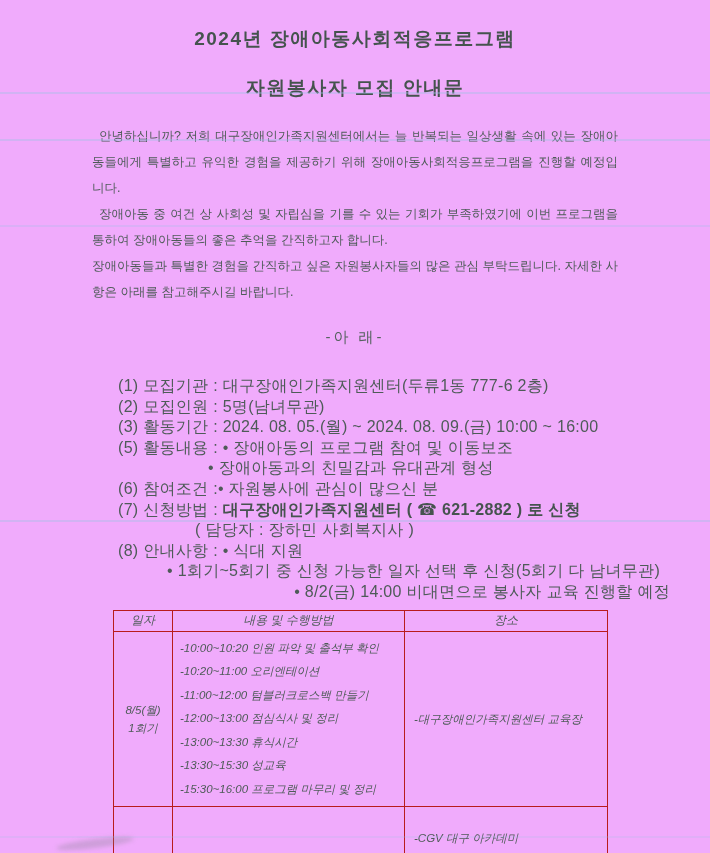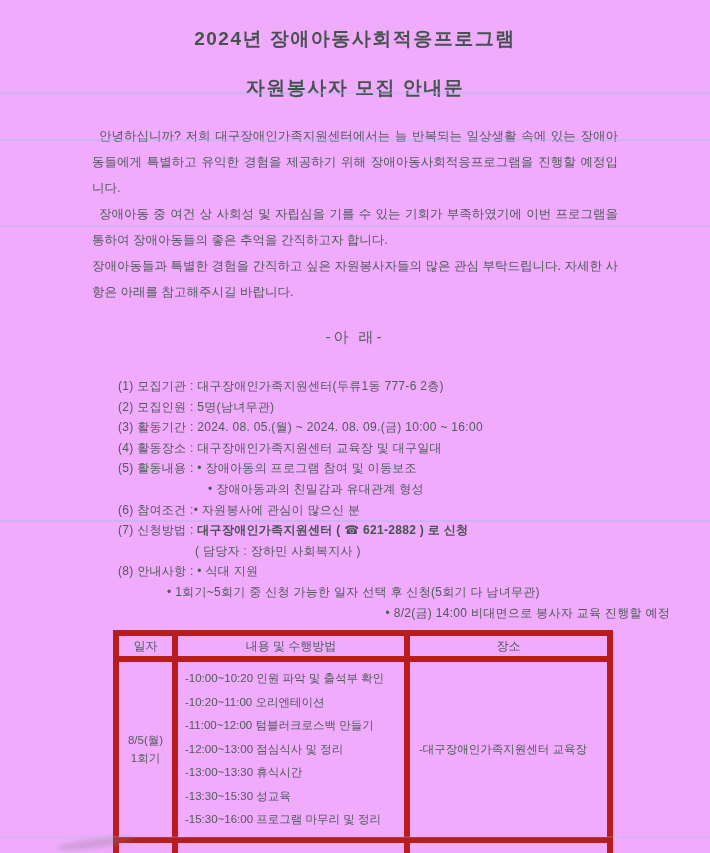--- a/index.html
+++ b/index.html
@@ -23,37 +23,37 @@
   .title.second { margin-top:23px; }
 
   .intro { margin:22px 92px 14px 92px; font-size:12.5px; line-height:26px;
     text-align:justify; word-break:break-all; }
   .intro p { margin:0; }
   .intro p.ind { text-indent:7px; }
 
   .divider { text-align:center; margin-top:23px; font-size:15px;
     letter-spacing:3px; color:#55625f; }
 
-  .items { margin:29px 40px 0 118px; font-size:12px; }
+  .items { margin:29px 40px 0 118px; font-size:16px; }
   .item-line { line-height:20.6px; letter-spacing:0.3px; }
   .item-line .bold { font-weight:bold; color:#46534f; }
 
   table.schedule { margin:7px 0 0 113px; width:494px;
     border-collapse:collapse; font-size:11.5px; color:#4e5b58;
     table-layout:fixed; }
-  .schedule th, .schedule td { border:6px solid #b91c1c; }
+  .schedule th, .schedule td { border:1px solid #b91c1c;font-style:italic; }
   .schedule th { font-weight:normal; height:20px; font-size:12px;
     text-align:center; padding:0; }
   .schedule col.c-date { width:59px; }
   .schedule col.c-content { width:232px; }
   .schedule col.c-place { width:203px; }
   td.cell-date { text-align:center; vertical-align:middle; line-height:18px; }
   td.cell-content { padding:5px 7px; vertical-align:middle; }
   td.cell-content div { line-height:23.5px; text-align:justify; word-break:break-all; }
-  td.cell-place { padding:5px 9px; vertical-align:middle;border-radius:20px; }
+  td.cell-place { padding:18px 9px; vertical-align:middle;border-radius:20px; }
   td.cell-place div { line-height:26px; }
 </style>
 </head>
 <body>
 
 <div class="page">
 
   <div class="scanline" style="top:92px"></div>
   <div class="scanline" style="top:139px"></div>
   <div class="scanline" style="top:225px; opacity:.7"></div>
@@ -69,21 +69,20 @@
     <p class="ind">장애아동  중  여건  상  사회성  및  자립심을  기를  수  있는  기회가  부족하였기에  이번  프로그램을  통하여  장애아동들의  좋은  추억을  간직하고자  합니다.</p>
     <p>장애아동들과  특별한  경험을  간직하고  싶은  자원봉사자들의  많은  관심  부탁드립니다.  자세한  사항은 아래를  참고해주시길  바랍니다.</p>
   </div>
 
   <div class="divider">-아    래-</div>
 
   <div class="items" id="items">
       <div class="item-line"><span>(1) 모집기관 : </span><span>대구장애인가족지원센터(두류1동 777-6 2층)</span></div>
       <div class="item-line"><span>(2) 모집인원 : </span><span>5명(남녀무관)</span></div>
       <div class="item-line"><span>(3) 활동기간 : </span><span>2024. 08. 05.(월) ~ 2024. 08. 09.(금) 10:00 ~ 16:00</span></div>
-      <div class="item-line"><span>(4) 활동장소 : </span><span>대구장애인가족지원센터 교육장 및 대구일대</span></div>
       <div class="item-line"><span>(5) 활동내용 : </span><span>• 장애아동의 프로그램 참여 및 이동보조</span></div>
       <div class="item-line" style="padding-left: 90px;"><span>• 장애아동과의 친밀감과 유대관계 형성</span></div>
       <div class="item-line"><span>(6) 참여조건 :</span><span>• 자원봉사에 관심이 많으신 분</span></div>
       <div class="item-line"><span>(7) 신청방법 : </span><span class="bold">대구장애인가족지원센터 ( ☎ 621-2882 ) 로 신청</span></div>
       <div class="item-line" style="padding-left: 77px;"><span>( 담당자 : 장하민 사회복지사 )</span></div>
       <div class="item-line"><span>(8) 안내사항 : </span><span>• 식대 지원</span></div>
       <div class="item-line" style="padding-left: 49px;"><span>• 1회기~5회기 중 신청 가능한 일자 선택 후 신청(5회기 다 남녀무관)</span></div>
       <div class="item-line" style="padding-left: 49px; text-align: right;"><span>• 8/2(금) 14:00 비대면으로 봉사자 교육 진행할 예정</span></div>
     </div>
 

